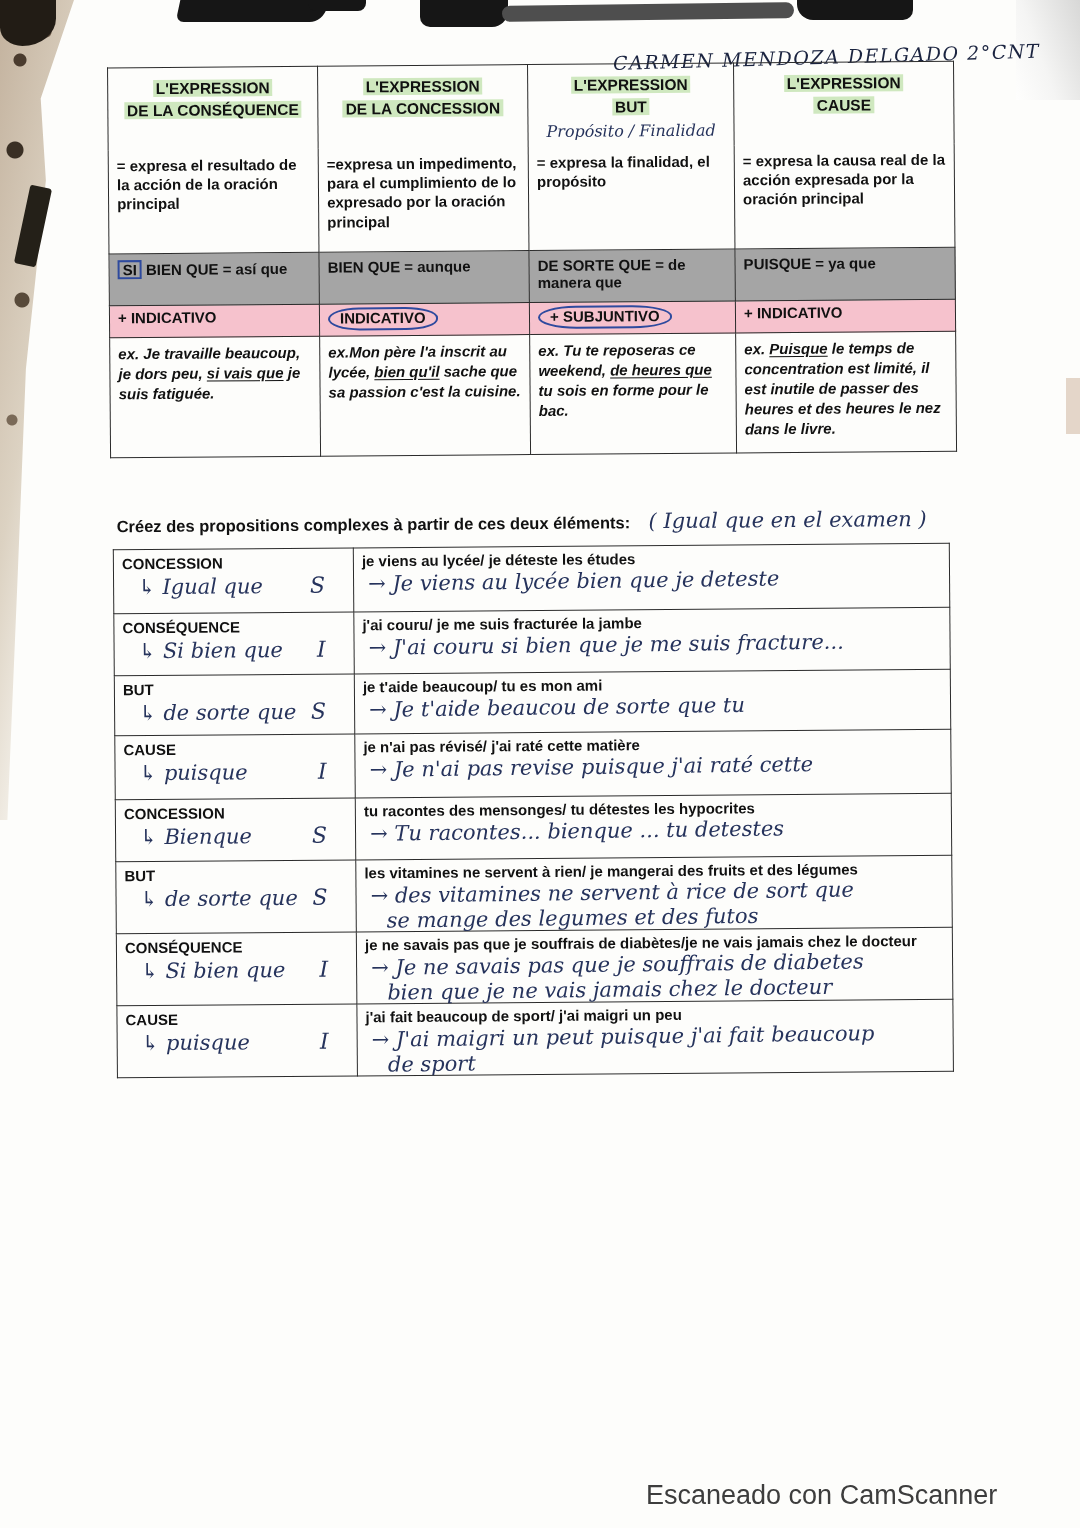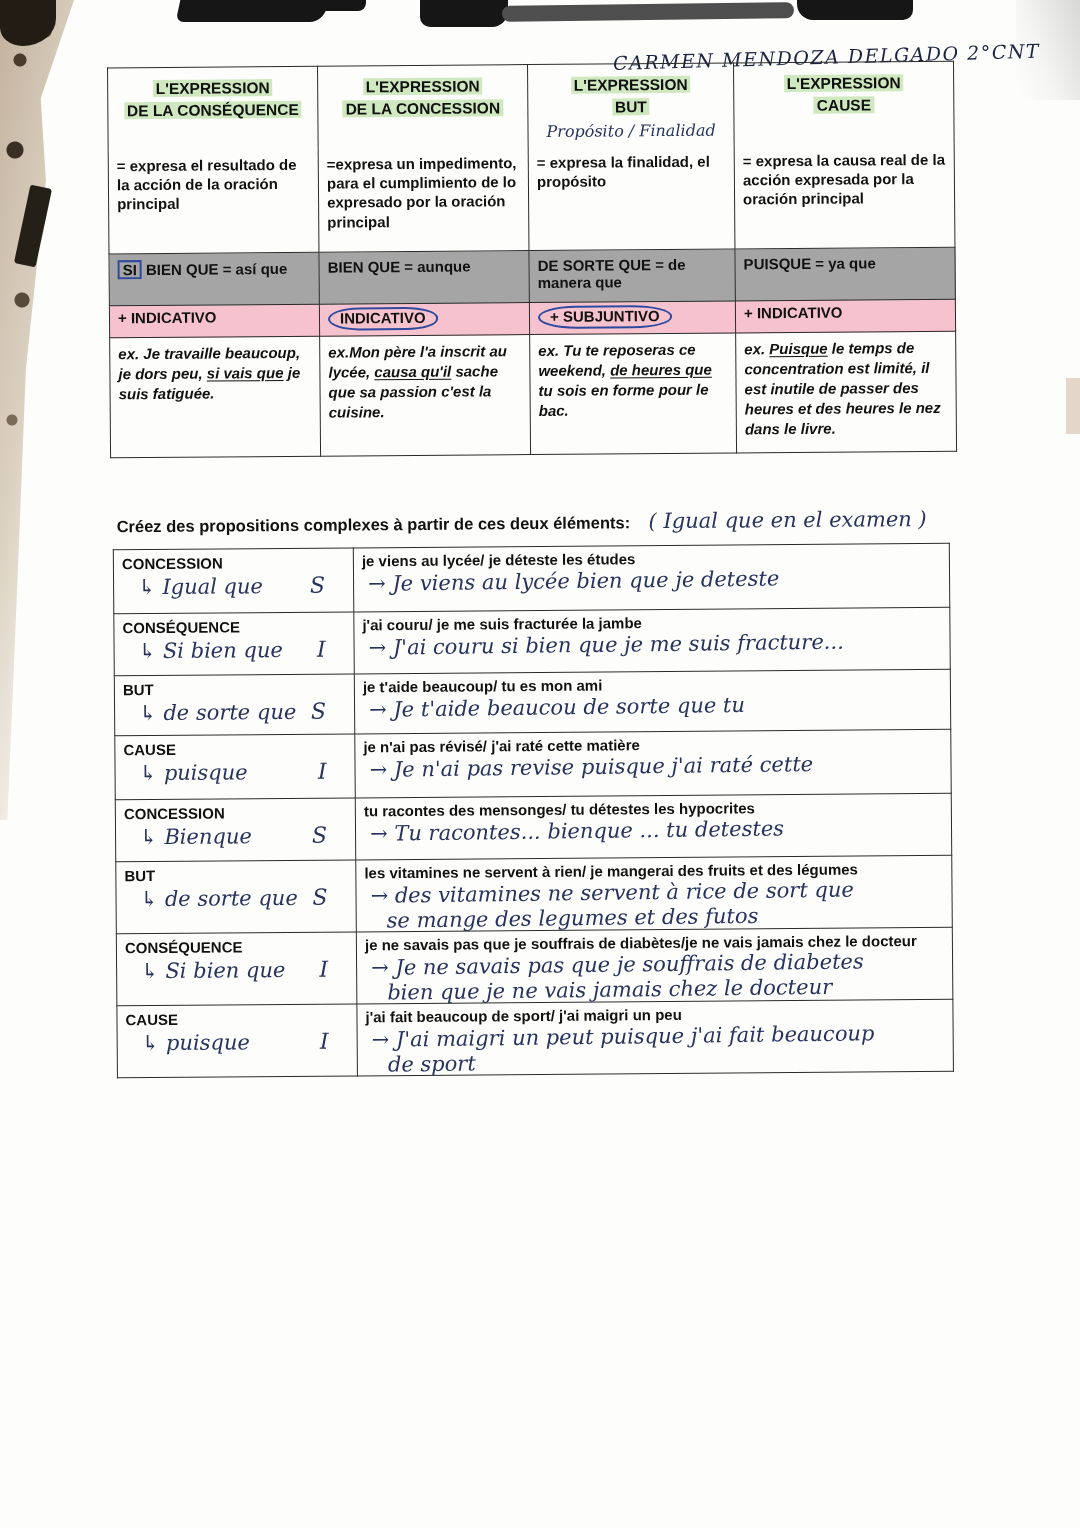--- a/index.html
+++ b/index.html
@@ -150,21 +150,21 @@
         </td>
         <td>
           <span class="circle">+ SUBJUNTIVO</span>
         </td>
         <td>
           <span>+ INDICATIVO</span>
         </td>
       </tr>
       <tr class="erow">
         <td>ex. Je travaille beaucoup, je dors peu, <u>si vais que</u> je suis fatiguée.</td>
-        <td>ex.Mon père l'a inscrit au lycée, <u>causa qu'il</u> sache que sa passion c'est la cuisine.</td>
+        <td>ex.Mon père l'a inscrit au lycée, <u>bien qu'il</u> sache que sa passion c'est la cuisine.</td>
         <td>ex. Tu te reposeras ce weekend, <u>de heures que</u> tu sois en forme pour le bac.</td>
         <td>ex. <u>Puisque</u> le temps de concentration est limité, il est inutile de passer des heures et des heures le nez dans le livre.</td>
       </tr>
     </tbody>
       </table>
 
     <div class="instruction-line">
       <span class="instr">Créez des propositions complexes à partir de ces deux éléments:</span>
       <span class="hw hw-note">( Igual que en el examen )</span>
     </div>
@@ -288,13 +288,14 @@
           <div class="prompt">j'ai fait beaucoup de sport/ j'ai maigri un peu</div>
           <div class="hw ans">→ J'ai maigri un peut puisque j'ai fait beaucoup</div>
           <div class="hw ans ans2">de sport</div>
         </td>
       </tr>
 
     </tbody>
       </table>
   </div>
 
+  <div class="camscanner">Escaneado con CamScanner</div>
 </div>
 
 </body></html>

